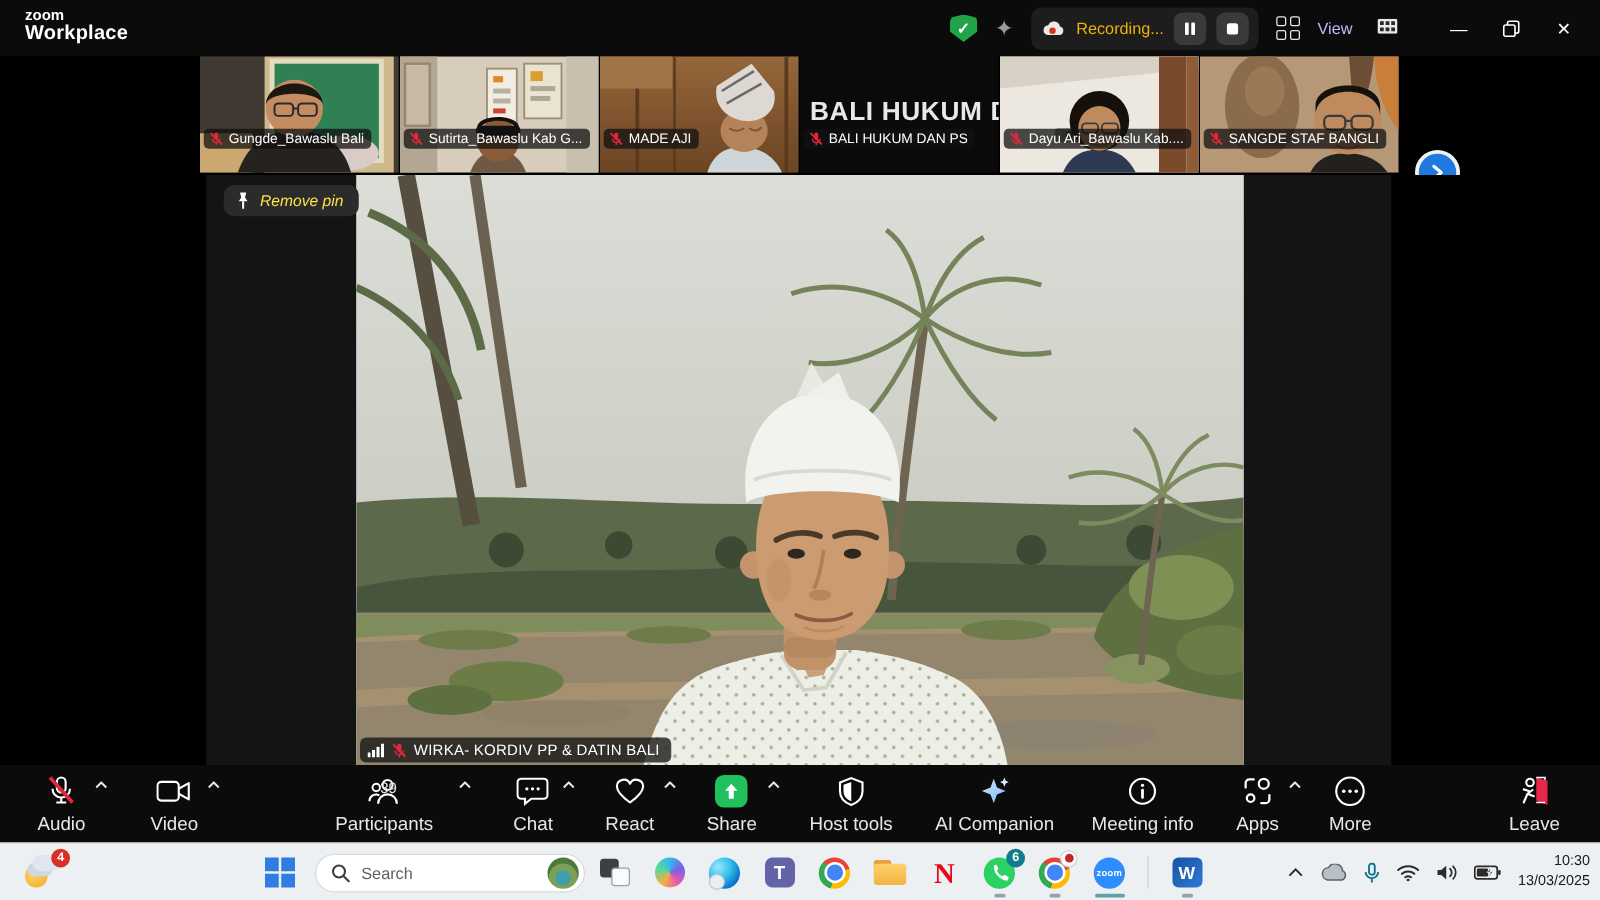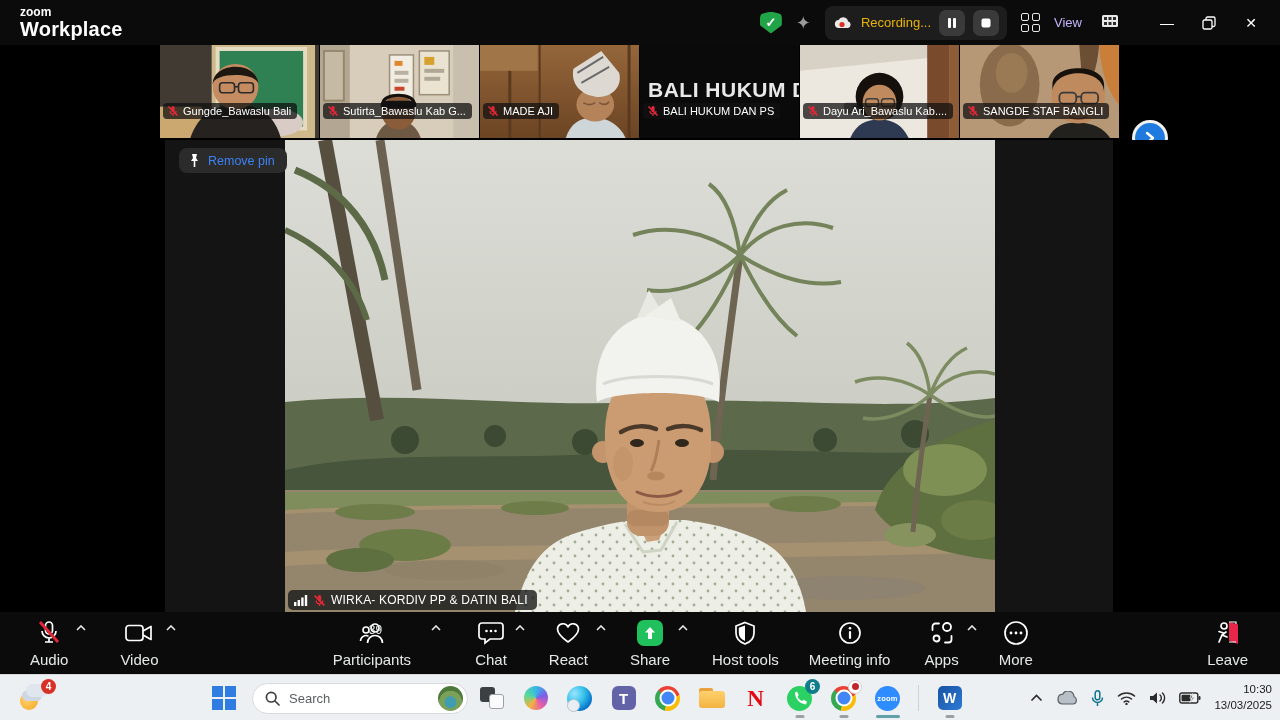--- a/index.html
+++ b/index.html
@@ -4,21 +4,21 @@
 <style>
   * { margin:0; padding:0; box-sizing:border-box; }
   html,body { width:1280px; height:720px; background:#000; overflow:hidden;
     font-family:"Liberation Sans", sans-serif; }
   .app { position:relative; width:1280px; height:512px; background:#000; }
 
   
   .topbar { position:absolute; left:0; top:0; width:1280px; height:45px; background:#0b0b0b; }
   .brand { position:absolute; left:20px; top:6px; color:#fff; line-height:1.05; }
   .brand .b1 { font-size:12px; font-weight:600; }
-  .brand .b2 { font-size:20px; font-weight:700; letter-spacing:.2px; }
+  .brand .b2 { font-size:16px; font-weight:700; letter-spacing:.2px; }
   .top-right { position:absolute; right:8px; top:0; height:45px; display:flex; align-items:center; gap:14px; }
   .shield { width:22px; height:22px; border-radius:6px 6px 10px 10px; background:var(--shield_green,#21a348);
     display:flex; align-items:center; justify-content:center; color:#fff; font-size:13px; font-weight:700;
     clip-path:polygon(50% 0,100% 12%,100% 62%,50% 100%,0 62%,0 12%); }
   .sparkle-gray { color:#9a9a9a; font-size:18px; }
   .rec-group { display:flex; align-items:center; gap:8px; background:#1d1d1d; border-radius:8px; padding:4px 8px; }
   .rec-label { color:#eab308; font-size:13px; }
   .rec-btn { width:26px; height:26px; border-radius:7px; background:#3a3a3a; display:flex; align-items:center; justify-content:center; }
   .gallery-grid { display:grid; grid-template-columns:8px 8px; grid-gap:3px; }
   .gallery-grid span { width:8px; height:8px; border:1.6px solid #e9e9e9; border-radius:2px; display:block; }
@@ -38,21 +38,21 @@
     font-size:21px; font-weight:700; letter-spacing:.5px; white-space:nowrap; }
   .next-btn { position:absolute; left:1132px; top:75px; width:36px; height:36px; border-radius:50%;
     background:#1f7ae0; border:3px solid #f2f2f2; display:flex; align-items:center; justify-content:center; }
 
   
   .stage { position:absolute; left:0; top:140px; width:1280px; height:472px; background:#000; }
   .stage-inner { position:absolute; left:165px; top:0; width:948px; height:472px; background:#141414; }
   .video { position:absolute; left:120px; top:0; width:710px; height:472px; overflow:hidden; background:#c9cac2; }
   .remove-pin { position:absolute; left:14px; top:8px; display:flex; align-items:center; gap:7px;
     background:#2b2b2b; border-radius:8px; padding:5px 12px 5px 9px; }
-  .remove-pin span { color:#3b82f6; font-size:12.5px; }
+  .remove-pin span { color:#fde047; font-size:12.5px;font-style:italic; }
   .speaker-tag { position:absolute; left:3px; bottom:2px; display:flex; align-items:center; gap:5px;
     background:rgba(25,25,25,.8); border-radius:5px; padding:3px 9px 3px 6px; }
   .speaker-tag span { color:#fff; font-size:12px; letter-spacing:.2px; }
 
   
   .toolbar { position:absolute; left:0; top:612px; width:1280px; height:62px; background:#0b0b0b;
     display:flex; align-items:center; }
   .tb-btn { position:relative; display:flex; flex-direction:column; align-items:center; padding:2px 8px; }
   .tb-ico { height:30px; display:flex; align-items:center; justify-content:center; }
   .tb-label { color:#e6e8e8; font-size:15px; margin-top:3px; white-space:nowrap; }
@@ -555,20 +555,35 @@
     <div class="tb-btn" style="margin-left:26px">
       <div class="tb-ico">
         <svg class="ic" width="22" height="24" viewBox="0 0 22 24">
           <path d="M11 1.5 L20 5 V12 C20 17.5 16.5 21 11 23 C5.5 21 2 17.5 2 12 V5 Z" fill="none" stroke="#fff" stroke-width="1.7"></path>
           <path d="M11 4.5 V20 C7 18.4 4.8 15.7 4.8 12 V6.8 Z" fill="#fff"></path>
         </svg>
       </div>
       <div class="tb-label">Host tools</div>
     </div>
 
+    <div class="tb-btn" style="margin-left:18px">
+      <div class="tb-ico">
+        <svg class="ic" width="26" height="26" viewBox="0 0 26 26">
+          <defs>
+              <linearGradient id="aig" x1="0" y1="0" x2="1" y2="1">
+            <stop offset="0" stop-color="#cfe7ff"></stop>
+                <stop offset="1" stop-color="#7fb5f5"></stop>
+              </linearGradient>
+            </defs>
+          <path d="M12 3 L14.6 10 L21.5 12.8 L14.6 15.5 L12 22.5 L9.4 15.5 L2.5 12.8 L9.4 10 Z" fill="url(#aig)"></path>
+          <path d="M20.5 2 L21.6 4.6 L24 5.6 L21.6 6.7 L20.5 9.3 L19.4 6.7 L17 5.6 L19.4 4.6 Z" fill="#dceaff"></path>
+        </svg>
+      </div>
+      <div class="tb-label">AI Companion</div>
+    </div>
 
     <div class="tb-btn" style="margin-left:14px">
       <div class="tb-ico">
         <svg class="ic" width="24" height="24" viewBox="0 0 24 24">
           <circle cx="12" cy="12" r="10" fill="none" stroke="#fff" stroke-width="1.7"></circle>
           <circle cx="12" cy="7.2" r="1.3" fill="#fff"></circle>
           <rect x="10.9" y="10" width="2.2" height="8" rx="1.1" fill="#fff"></rect>
         </svg>
       </div>
       <div class="tb-label">Meeting info</div>

